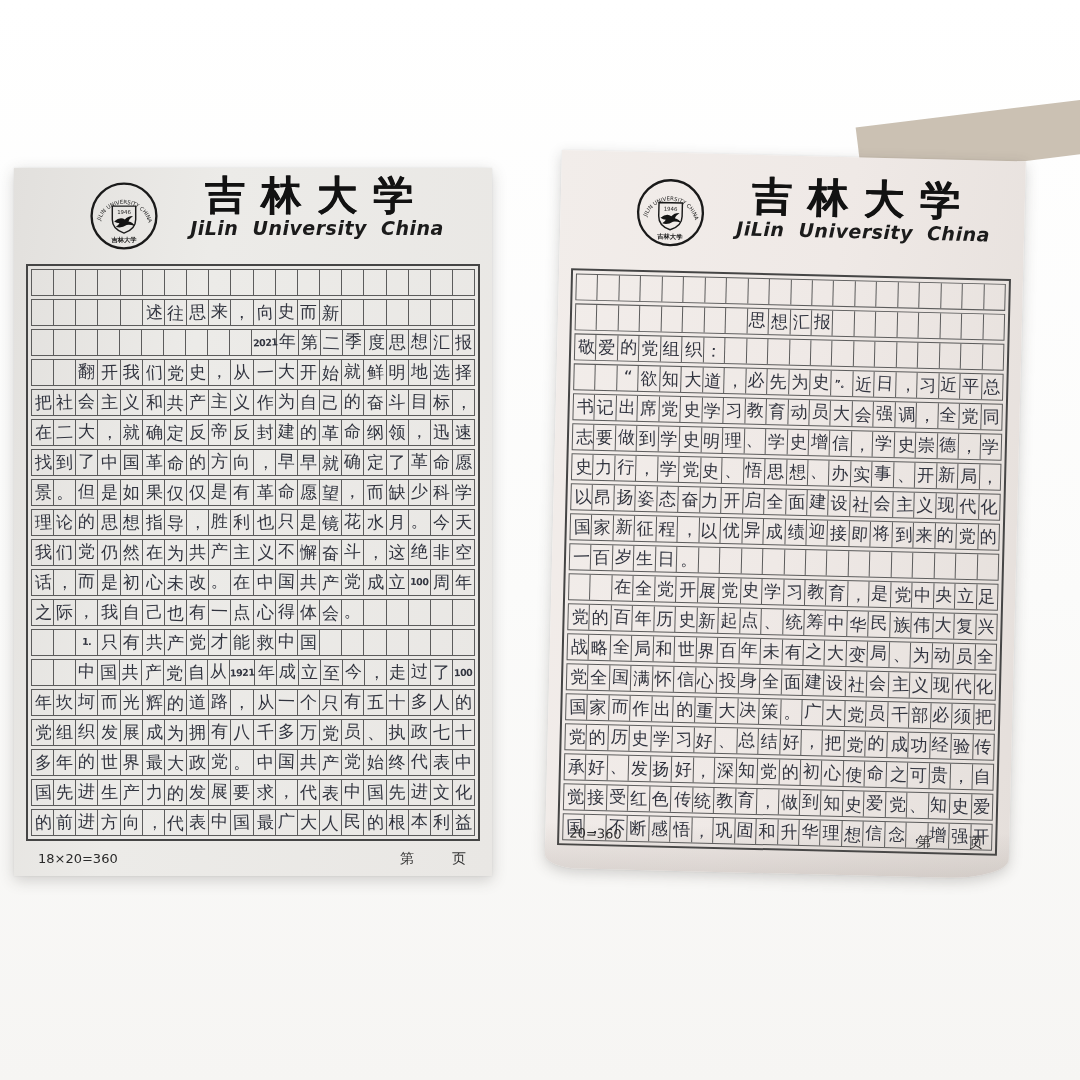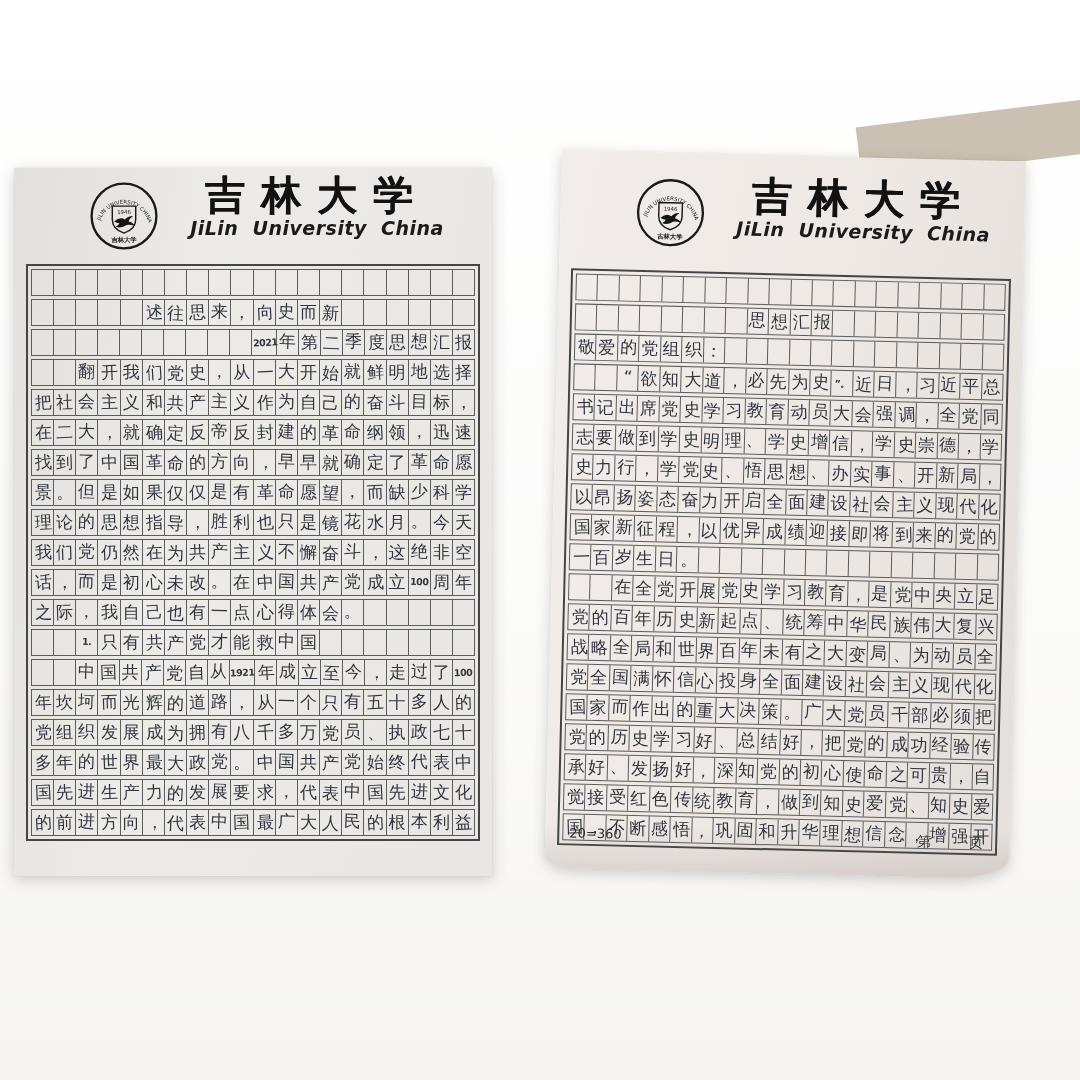--- a/index.html
+++ b/index.html
@@ -1157,20 +1157,24 @@
             <span class="hw">本</span>
           </div>
           <div class="cell">
             <span class="hw">利</span>
           </div>
           <div class="cell">
             <span class="hw">益</span>
           </div>
         </div>
       </div>
+    <div class="page-footer">
+      <span class="foot-left">18×20=360</span>
+      <span class="foot-right"><span>第</span><span class="gap"></span><span>页</span></span>
+    </div>
   </div>
 
   <div class="page page-right">
     <div class="page-header">
       <svg class="seal" viewBox="0 0 80 80">
         <circle cx="40" cy="40" r="36" fill="none" stroke="#1a1a1a" stroke-width="2.6"></circle>
         <path id="arc-right" d="M 13 47 A 28 28 0 0 1 67 47" fill="none"></path>
         <text class="seal-text" font-size="6"><textPath href="#arc-right" startOffset="2">JILIN UNIVERSITY CHINA</textPath></text>
         <path d="M27 29 h26 v15 q0 11 -13 15 q-13 -4 -13 -15 z" fill="none" stroke="#1a1a1a" stroke-width="1.6"></path>
         <text class="seal-text" x="40" y="38" text-anchor="middle" font-size="6">1946</text>

